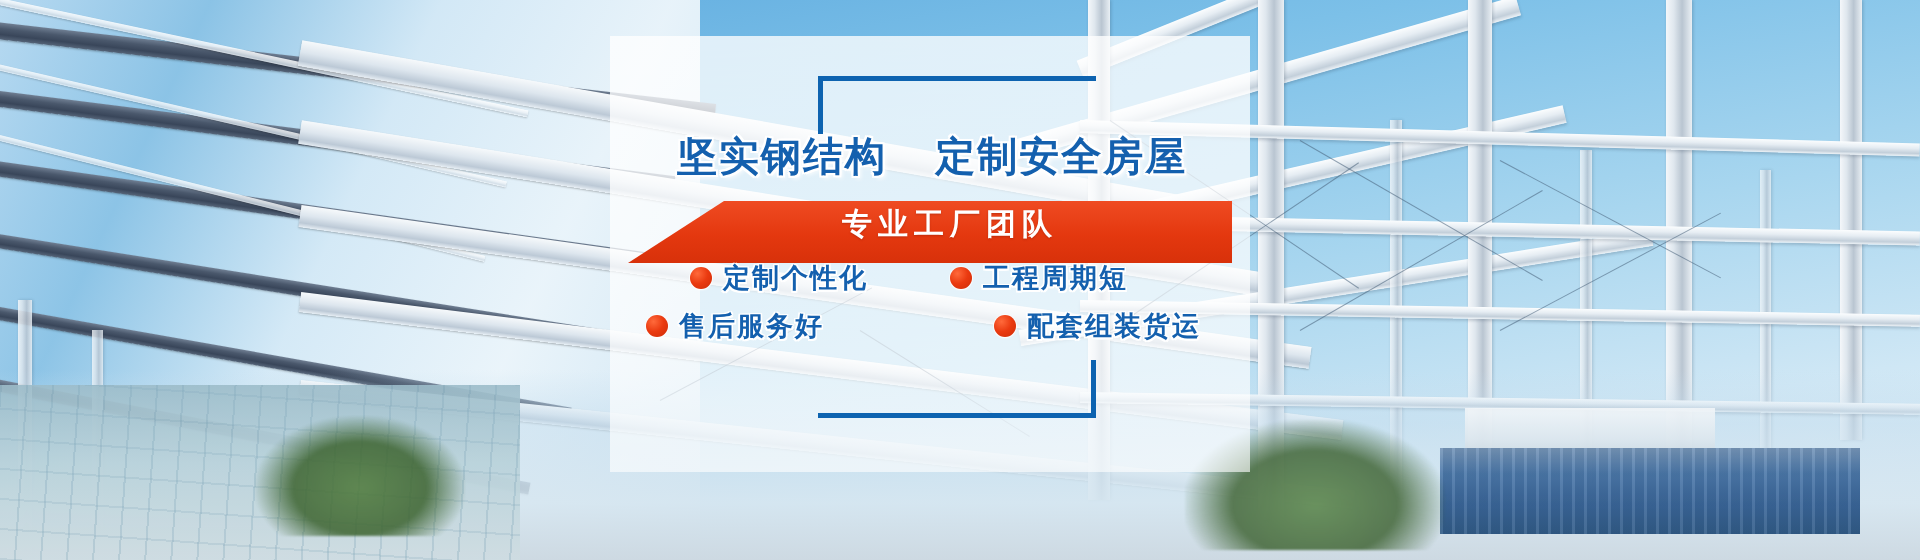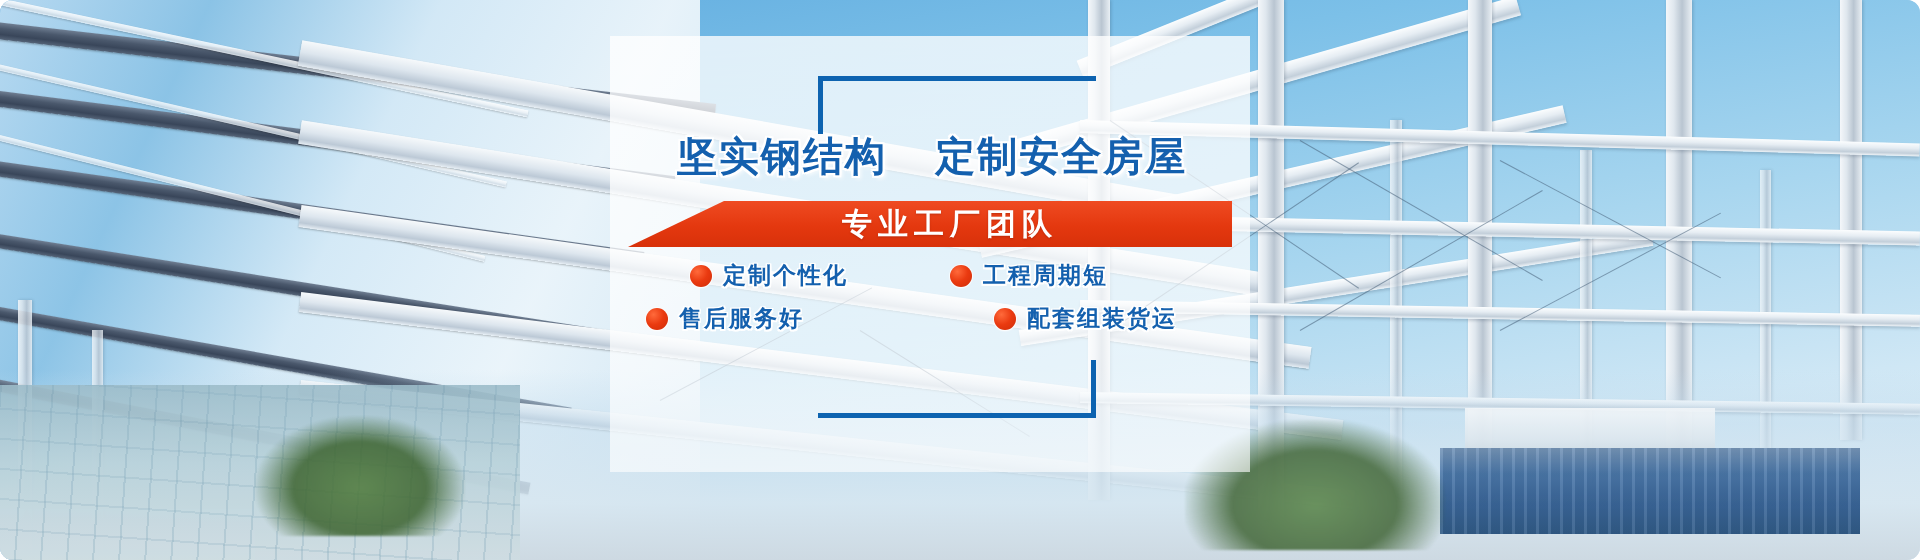--- a/index.html
+++ b/index.html
@@ -3,21 +3,20 @@
 <meta charset="utf-8">
 <style>
   html,body{margin:0;padding:0;background:#fff;}
   body{font-family:"Liberation Sans","DejaVu Sans",sans-serif;}
 
   #banner{
     position:relative;
     width:1920px;height:560px;
     overflow:hidden;
     background:#9fc9e8;
-    border-radius:13px;
   }
 
   
   .photo{position:absolute;inset:0;overflow:hidden;}
 
   
   .sky{
     position:absolute;inset:0;
     background:linear-gradient(170deg,#59a7dd 0%,#7cc0e8 28%,#a8d6ef 55%,#cfe7f5 78%,#e8f2f9 100%);
   }
@@ -119,21 +118,21 @@
        2px 0 0 #ffffff, -2px 0 0 #ffffff, 0 2px 0 #ffffff, 0 -2px 0 #ffffff,
        2px 2px 0 #ffffff, -2px 2px 0 #ffffff, 2px -2px 0 #ffffff, -2px -2px 0 #ffffff,
        3px 3px 4px rgba(255,255,255,.9);
     white-space:nowrap;
   }
   .headline .gap{display:inline-block;width:22px;}
 
   
   .ribbon{
     position:absolute;left:18px;top:165px;
-    width:604px;height:46px;
+    width:604px;height:62px;
   }
   .ribbon .shape{
     position:absolute;inset:0;
     background:linear-gradient(180deg,#ef4b22 0%,#e4380f 55%,#d8310a 100%);
     clip-path:polygon(96px 0, 100% 0, 100% 100%, 0 100%);
   }
   .ribbon .txt{
     position:absolute;left:0;top:0;width:604px;height:46px;
     display:flex;align-items:center;justify-content:center;
     color:#ffffff;font-size:30px;font-weight:bold;letter-spacing:6px;
@@ -147,21 +146,21 @@
     row-gap:12px;column-gap:4px;
   }
   .bullet{display:flex;align-items:center;gap:11px;padding-left:62px;box-sizing:border-box;}
   .bullet.right{padding-left:18px;}
   .dot{
     width:22px;height:22px;border-radius:50%;flex:0 0 auto;
     background:radial-gradient(circle at 34% 30%,#ff6a3b 0%,#ea3a10 48%,#cf2c07 100%);
     box-shadow:0 1px 2px rgba(255,255,255,.95),0 0 0 1px rgba(255,255,255,.6);
   }
   .blabel{
-    font-size:23px;font-weight:bold;color:#1460ae;letter-spacing:2px;white-space:nowrap;
+    font-size:27px;font-weight:bold;color:#1460ae;letter-spacing:2px;white-space:nowrap;
     text-shadow:
       1.5px 0 0 #fff,-1.5px 0 0 #fff,0 1.5px 0 #fff,0 -1.5px 0 #fff,
       1.5px 1.5px 0 #fff,-1.5px 1.5px 0 #fff,1.5px -1.5px 0 #fff,-1.5px -1.5px 0 #fff;
   }
 </style>
 </head>
 <body>
 
 <div id="banner">
 

